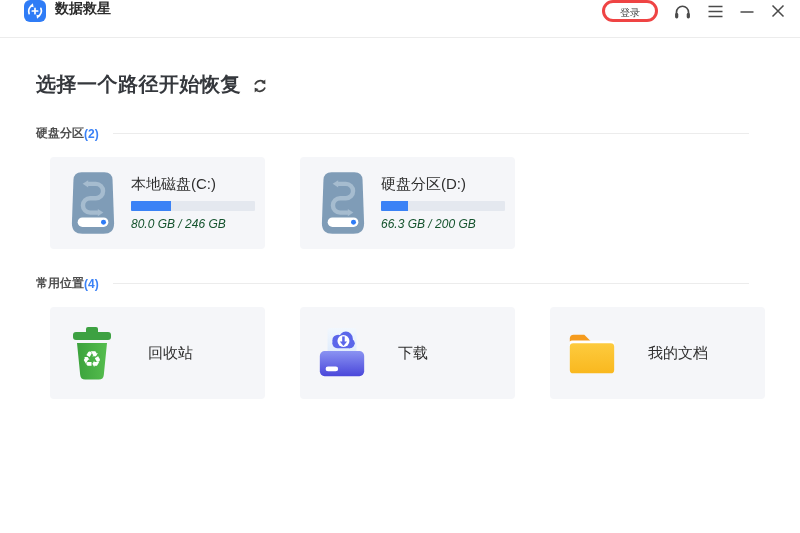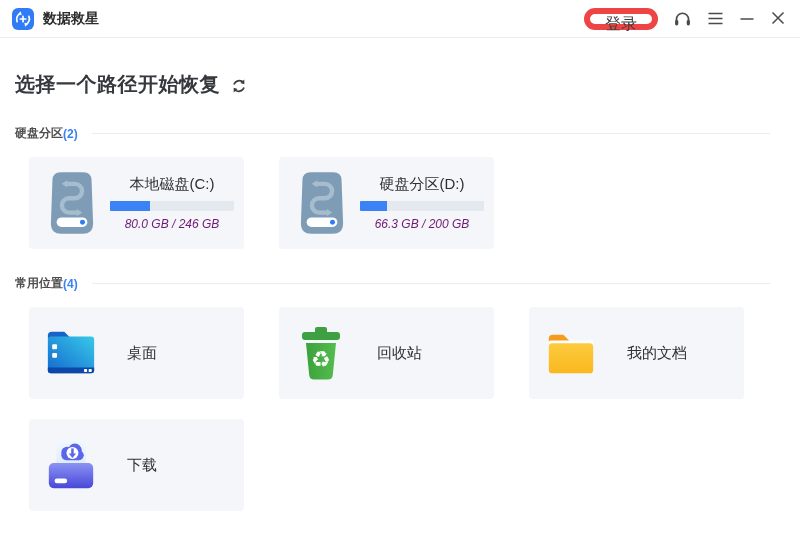--- a/index.html
+++ b/index.html
@@ -5,60 +5,60 @@
   * { margin:0; padding:0; box-sizing:border-box; }
   html,body { width:800px; height:533px; }
   body {
     font-family:"Liberation Sans","DejaVu Sans",sans-serif;
     background:#fff; color:#333; overflow:hidden;
   }
   .window { width:800px; height:533px; background:#fff; position:relative; }
 
   
   .titlebar {
-    height:38px; display:flex; align-items:center;
-    padding:0 14px 0 12px; border-bottom:1px solid #ececec; background:#fff;
+    height:38px; display:flex; align-items:flex-start;
+    padding:0 14px 0 24px; border-bottom:1px solid #ececec; background:#fff;
   }
   .logo {
     width:22px; height:22px; border-radius:6px; background:#2f7cf6;
     display:flex; align-items:center; justify-content:center; flex:0 0 auto;
   }
   .app-title { margin-left:9px; font-size:14px; font-weight:700; color:#2b2b2b; }
   .titlebar-right { margin-left:auto; display:flex; align-items:center; }
   .login-btn {
-    height:22px; padding:0 15px; border:6px solid #ef4444; border-radius:11px;
-    background:#fff; font-size:16px; color:#3d3d3d; line-height:20px; cursor:pointer;
+    height:22px; padding:0 15px; border:3px solid #ef4444; border-radius:11px;
+    background:#fff; font-size:10px; color:#3d3d3d; line-height:20px; cursor:pointer;
   }
   .tb-icon { margin-left:15px; display:flex; align-items:center; cursor:pointer; }
 
   
-  .content { padding:0 15px; }
+  .content { padding:0 36px; }
   .heading-row { margin-top:33px; display:flex; align-items:center; }
   .page-heading { font-size:20px; font-weight:600; color:#35383d; letter-spacing:0.5px; }
   .refresh { margin-left:11px; display:flex; align-items:center; cursor:pointer; margin-top:2px; }
 
   .section-row { display:flex; align-items:center; margin-top:26px;text-align:right; }
   .section-row.first { margin-top:27px; }
   .section-label { font-size:12px; font-weight:600; color:#4e4e4e; }
   .section-count { font-size:12px; font-weight:600; color:#3b82f6; }
   .section-line { flex:1; height:1px; background:#ececec; margin-left:14px; margin-right:15px; }
 
   .cards { margin:15px 0 0 14px; width:715px; display:grid;
-           grid-template-columns:215px 215px 215px; column-gap:35px; row-gap:20px;text-align:center; }
+           grid-template-columns:215px 215px 215px; column-gap:35px; row-gap:20px; }
   .card {
     height:92px; background:#f5f6f9; border-radius:4px;
     display:flex; align-items:center; cursor:pointer;
   }
   .disk-card { padding-left:20px; }
   .disk-icon-box { flex:0 0 auto; margin-right:15px; display:flex; }
   .disk-info { display:flex; flex-direction:column; }
   .disk-name { font-size:15px; color:#2f2f2f; margin-bottom:7px; }
   .bar-track { width:124px; height:10px; background:#e4e8ef; border-radius:1px; overflow:hidden; }
   .bar-fill { height:100%; background:#3b82f6; }
-  .disk-usage { margin-top:6px; font-size:12px; font-style:italic; color:#701a75; }
+  .disk-usage { margin-top:6px; font-size:12px; font-style:italic; color:#14532d; }
 
   .loc-card { padding-left:14px; }
   .loc-icon-box { flex:0 0 auto; width:56px; display:flex; justify-content:center; }
   .loc-label { margin-left:28px; font-size:15px; color:#2f2f2f; }
 </style>
 </head>
 <body>
 
 <div class="window">
 
@@ -177,74 +177,37 @@
     </div>
 
     <div class="section-row">
       <span class="section-label">常用位置</span>
         <span class="section-count">(4)</span>
       <span class="section-line"></span>
     </div>
 
     <div class="cards">
 
-      <div class="card loc-card">
-        <span class="loc-icon-box">
-          <svg width="54" height="50" viewBox="0 0 56 50">
-            <defs>
-              <linearGradient id="g-desk" x1="1" y1="0" x2="0" y2="1">
-                <stop offset="0" stop-color="#38c8e8"></stop>
-                  <stop offset="1" stop-color="#1368cf"></stop>
-              </linearGradient>
-            </defs>
-            <path d="M4 10 v-3 a4 4 0 0 1 4 -4 h13 l7 7 z" fill="#1565c8"></path>
-            <rect x="4" y="8" width="48" height="38" rx="3" fill="url(#g-desk)"></rect>
-            <rect x="8.5" y="16" width="5" height="5" rx="1" fill="#fff"></rect>
-            <rect x="8.5" y="25" width="5" height="5" rx="1" fill="#fff"></rect>
-            <path d="M4 40 h48 v3 a3 3 0 0 1 -3 3 h-42 a3 3 0 0 1 -3 -3 z" fill="#0d47a8"></path>
-            <rect x="41.5" y="41.5" width="3.2" height="3.2" rx="0.8" fill="#fff"></rect>
-            <rect x="46.3" y="41.5" width="3.2" height="3.2" rx="0.8" fill="#fff"></rect>
-          </svg>
-        </span>
-        <div class="loc-label">桌面</div>
-      </div>
 
       <div class="card loc-card">
         <span class="loc-icon-box">
           <svg width="52" height="54" viewBox="0 0 52 54">
             <defs>
               <linearGradient id="g-bin" x1="0" y1="0" x2="1" y2="0">
                 <stop offset="0" stop-color="#3ba23c"></stop>
                   <stop offset="1" stop-color="#55bd4e"></stop>
               </linearGradient>
             </defs>
             <rect x="20" y="1" width="12" height="7" rx="2" fill="#3da142"></rect>
             <rect x="7" y="6" width="38" height="8" rx="3" fill="#3da142"></rect>
             <path d="M11 17 h30 l-3.2 32 a5 5 0 0 1 -5 4.5 h-13.6 a5 5 0 0 1 -5 -4.5 z" fill="url(#g-bin)"></path>
             <text x="26" y="41" text-anchor="middle" font-size="22" fill="#ffffff" font-family="DejaVu Sans, sans-serif">♻</text>
           </svg>
         </span>
         <div class="loc-label">回收站</div>
-      </div>
-
-      <div class="card loc-card">
-        <span class="loc-icon-box">
-          <svg width="54" height="48" viewBox="0 0 56 48">
-            <defs>
-              <linearGradient id="g-doc" x1="0" y1="0" x2="0" y2="1">
-                <stop offset="0" stop-color="#fdcb3e"></stop>
-                  <stop offset="1" stop-color="#f9b81f"></stop>
-              </linearGradient>
-            </defs>
-            <path d="M5 12 V9 a4 4 0 0 1 4 -4 h11 l7 7 z" fill="#f59b1e"></path>
-            <rect x="5" y="11" width="46" height="7" rx="2" fill="#ffffff"></rect>
-            <rect x="5" y="14" width="46" height="31" rx="3.5" fill="url(#g-doc)"></rect>
-          </svg>
-        </span>
-        <div class="loc-label">我的文档</div>
       </div>
 
       <div class="card loc-card">
         <span class="loc-icon-box">
           <svg width="54" height="56" viewBox="0 0 56 56">
             <defs>
               <linearGradient id="g-paper" x1="0" y1="0" x2="0" y2="1">
                 <stop offset="0" stop-color="#f2f8fe"></stop>
                   <stop offset="1" stop-color="#d9e7fb"></stop>
               </linearGradient>
@@ -263,15 +226,32 @@
             <circle cx="29.5" cy="15.5" r="6.2" fill="#ffffff"></circle>
             <rect x="28.2" y="10.8" width="2.6" height="6" fill="#5b66ea"></rect>
             <polygon points="25.7,16 33.3,16 29.5,20.8" fill="#5b66ea"></polygon>
             <rect x="5" y="26" width="46" height="26" rx="5" fill="url(#g-tray)"></rect>
             <rect x="11" y="42" width="13" height="5" rx="2.5" fill="#ffffff"></rect>
           </svg>
         </span>
         <div class="loc-label">下载</div>
       </div>
 
+      <div class="card loc-card">
+        <span class="loc-icon-box">
+          <svg width="54" height="48" viewBox="0 0 56 48">
+            <defs>
+              <linearGradient id="g-doc" x1="0" y1="0" x2="0" y2="1">
+                <stop offset="0" stop-color="#fdcb3e"></stop>
+                  <stop offset="1" stop-color="#f9b81f"></stop>
+              </linearGradient>
+            </defs>
+            <path d="M5 12 V9 a4 4 0 0 1 4 -4 h11 l7 7 z" fill="#f59b1e"></path>
+            <rect x="5" y="11" width="46" height="7" rx="2" fill="#ffffff"></rect>
+            <rect x="5" y="14" width="46" height="31" rx="3.5" fill="url(#g-doc)"></rect>
+          </svg>
+        </span>
+        <div class="loc-label">我的文档</div>
+      </div>
+
     </div>
   </div>
 </div>
 
 </body></html>

